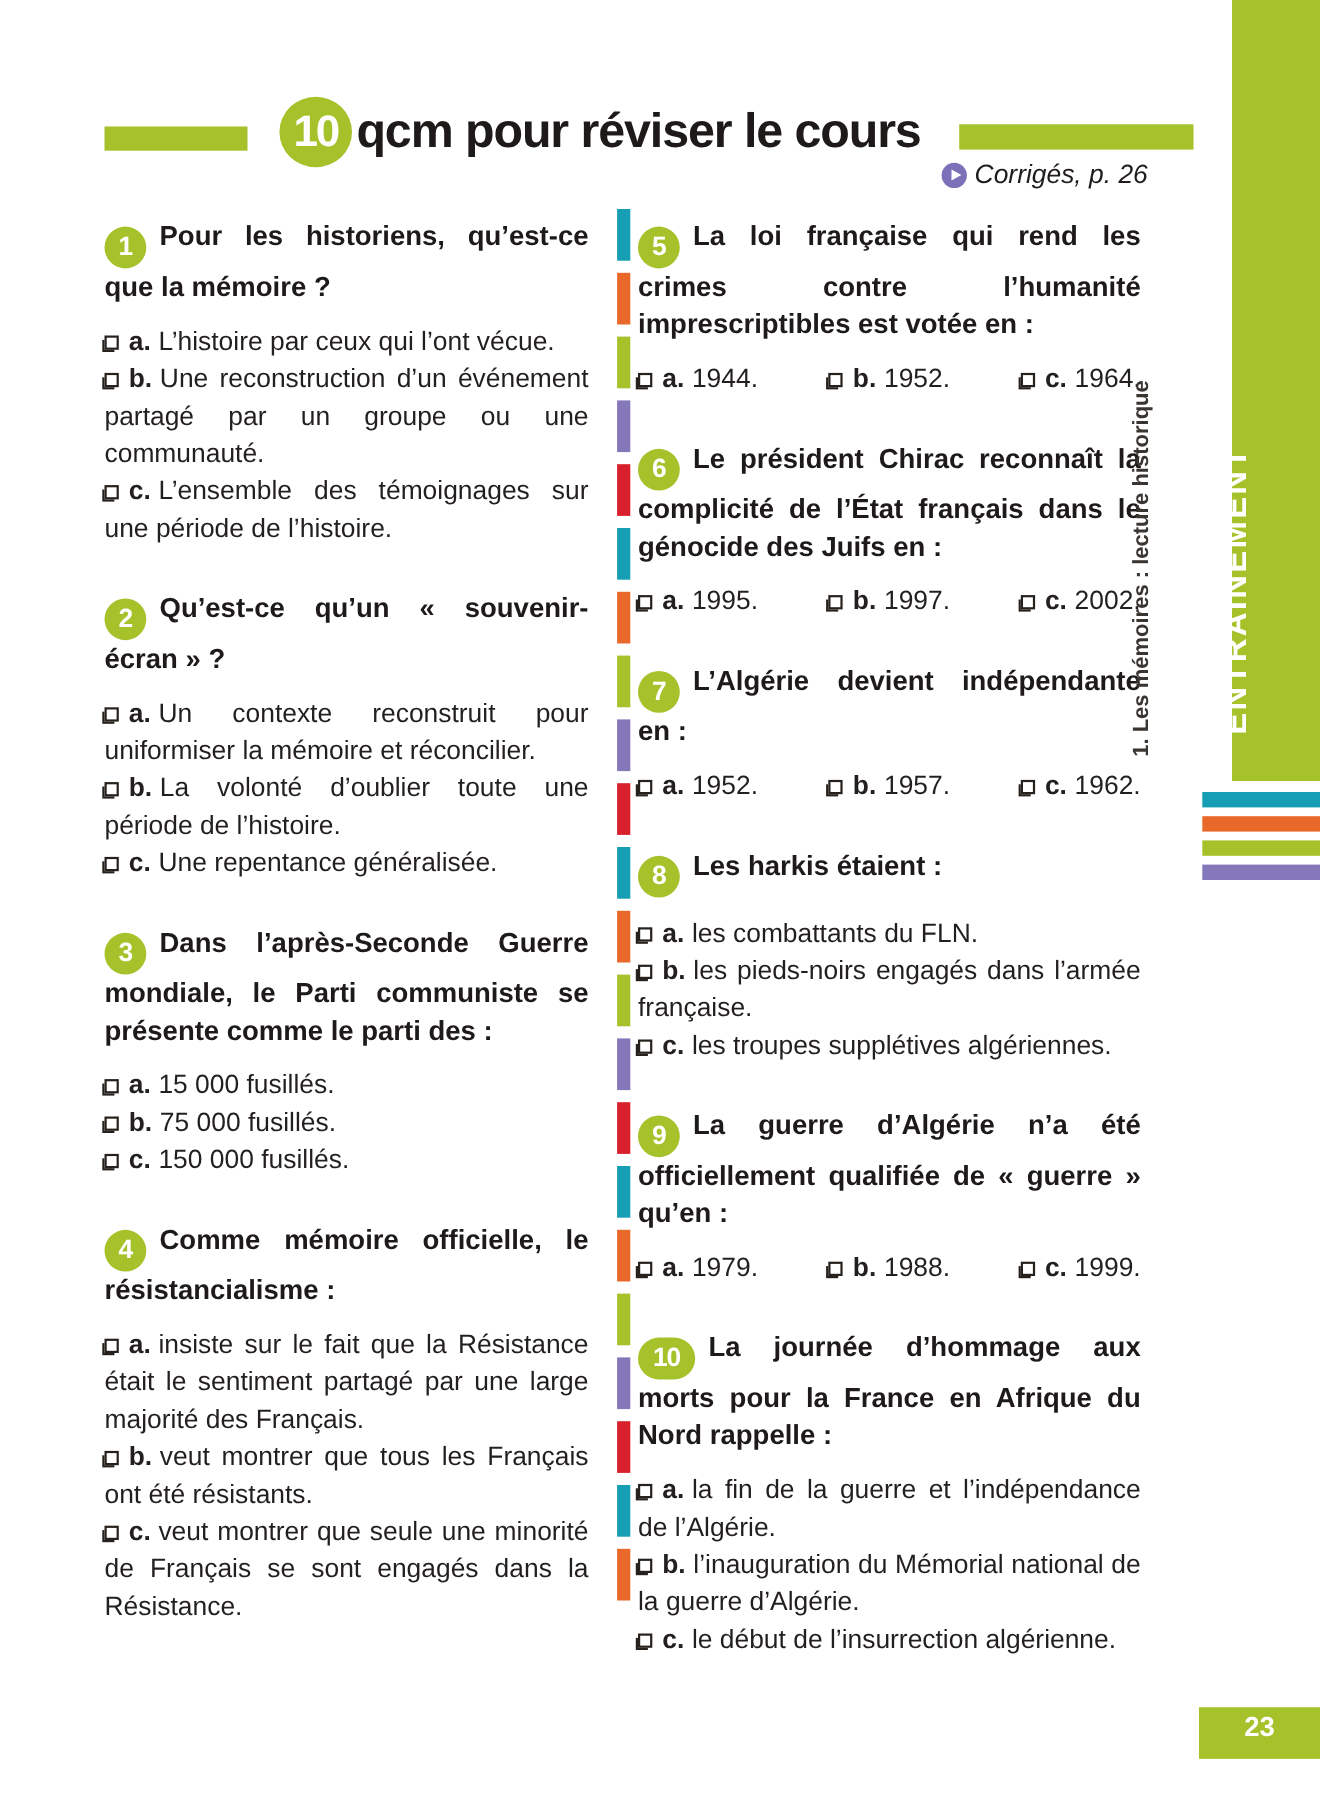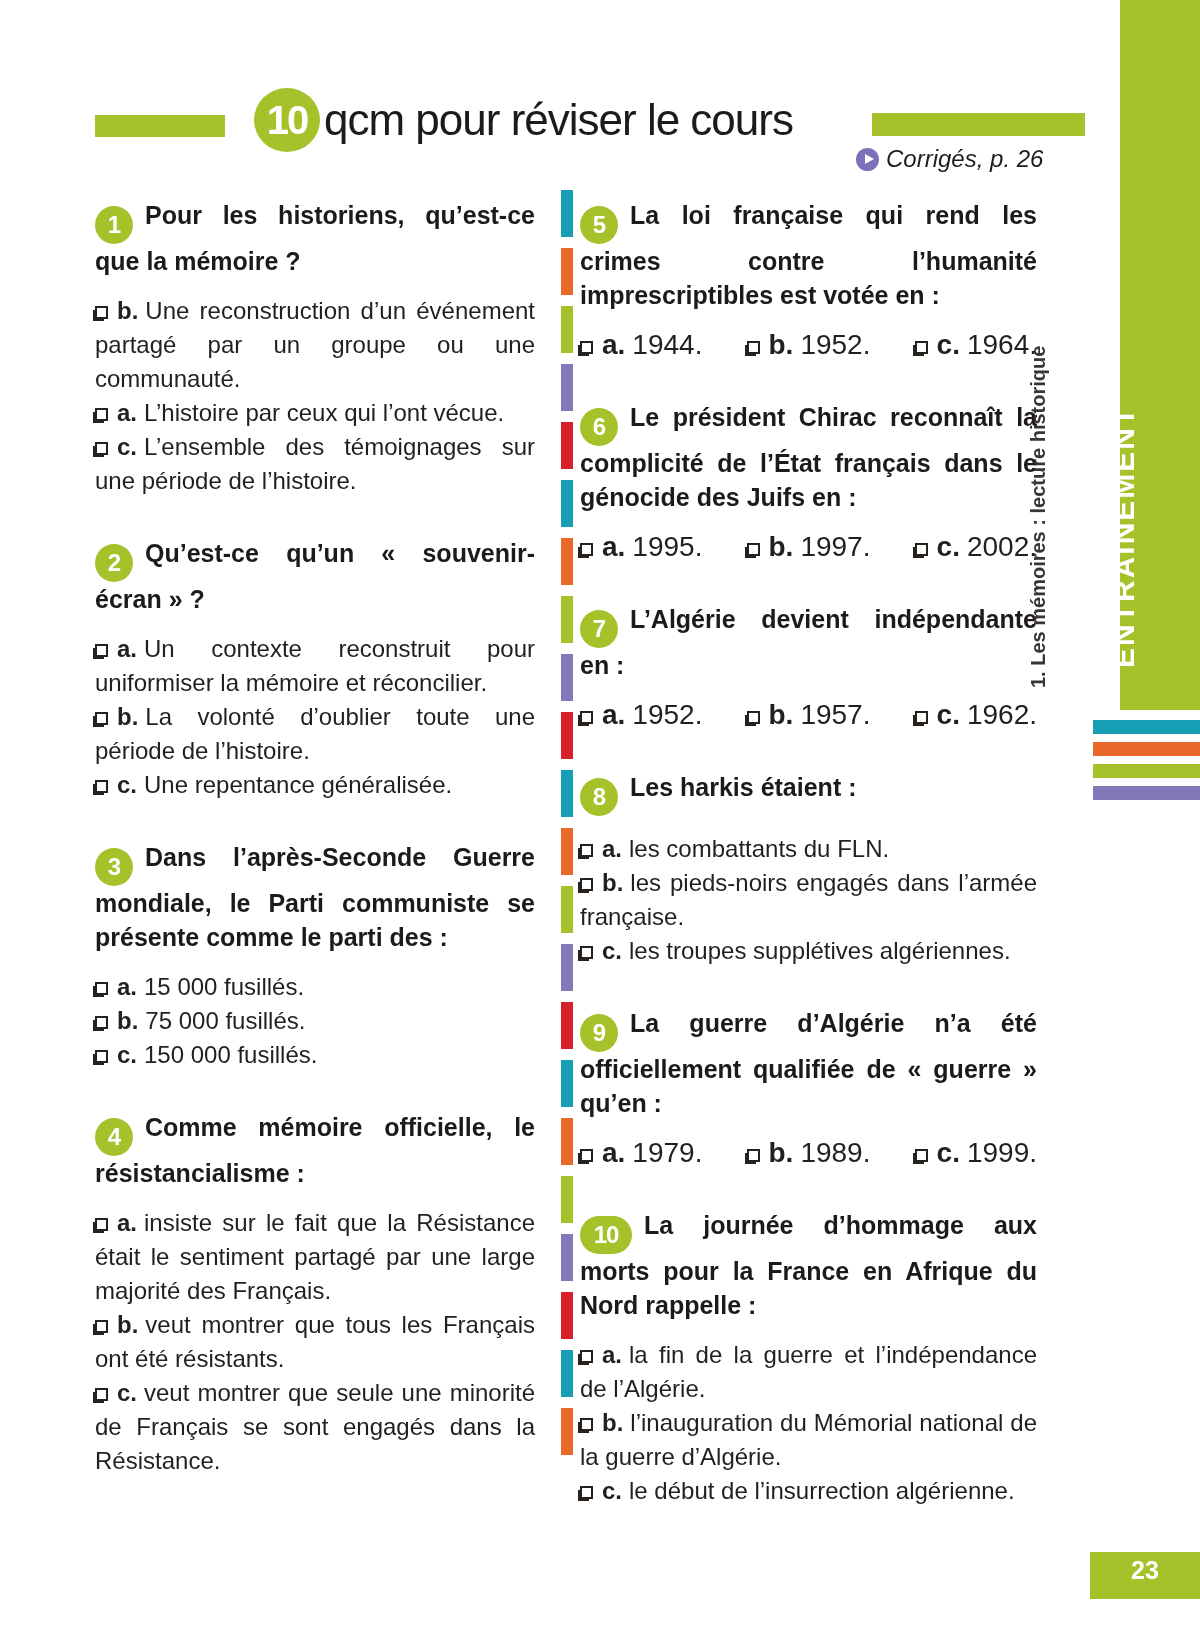--- a/index.html
+++ b/index.html
@@ -16,21 +16,21 @@
   
   .hbar{position:absolute;background:var(--green);}
   #bar-left{left:95px;top:115px;width:130px;height:22px;}
   #bar-right{left:872px;top:113px;width:213px;height:23px;}
   #badge10{
     position:absolute;left:254px;top:88px;width:66px;height:64px;border-radius:50%;
     background:var(--green);color:#fff;font-size:40px;font-weight:bold;
     text-align:center;line-height:64px;letter-spacing:-2px;
   }
   #main-title{
-    position:absolute;left:324px;top:88px;font-size:44px;font-weight:normal;
+    position:absolute;left:324px;top:88px;font-size:44px;font-weight:bold;
     letter-spacing:-1px;color:#1d1a19;line-height:64px;white-space:nowrap;
   }
   #corriges{position:absolute;left:856px;top:145px;display:flex;align-items:center;gap:7px;text-align:center;}
   .play-icon{width:23px;height:23px;border-radius:50%;background:var(--violet_icon);position:relative;flex:0 0 auto;}
   .play-icon::after{
     content:"";position:absolute;left:9px;top:6px;
     border-left:9px solid #fff;border-top:5.5px solid transparent;border-bottom:5.5px solid transparent;
   }
   .corriges-text{font-style:italic;font-size:24px;color:#1f1c1b;}
   
@@ -47,21 +47,21 @@
     background:var(--green);color:#fff;font-size:24px;line-height:38px;
     text-align:center;margin-right:12px;vertical-align:-9px;font-weight:bold;letter-spacing:-1px;
   }
   .qnum.wide{min-width:52px;}
   .option{margin:0;font-size:24px;line-height:34px;text-align:justify;}
   .checkbox{
     display:inline-block;width:13px;height:13px;border:2px solid #26211c;
     box-shadow:-3px 3px 0 -1px #26211c;margin:0 9px 0 0;background:#fff;
   }
   .opt-letter{font-weight:bold;margin-right:7px;}
-  .options-row{display:flex;justify-content:space-between;font-size:28px;line-height:34px;}
+  .options-row{display:flex;justify-content:space-between;font-size:24px;line-height:34px;}
   .option-inline{white-space:nowrap;}
   
   #divider{position:absolute;left:561px;top:190px;width:12px;}
   .divider-seg{width:12px;height:47px;margin-bottom:11px;}
   
   #band{position:absolute;left:1120px;top:0;width:80px;height:710px;background:var(--green);}
   .v-rotate{position:absolute;white-space:nowrap;transform:rotate(-90deg);transform-origin:0 100%;}
   #band-label{left:1139px;top:638px;line-height:30px;font-size:30px;font-weight:bold;color:#fff;letter-spacing:2px;}
   #chapter-label{left:1048px;top:668px;line-height:20px;font-size:20px;font-weight:bold;color:#393531;}
   #side-bars{position:absolute;left:1093px;top:720px;width:107px;}
@@ -82,22 +82,22 @@
 <div id="bar-right" class="hbar"></div>
 <div id="corriges">
     <span class="play-icon"></span>
     <span class="corriges-text">Corrigés, p. 26</span>
   </div>
 
 <div id="col-left" class="col">
 
   <section class="question">
     <p class="q-title"><span class="qnum">1</span><span class="q-text">Pour les historiens, qu’est-ce que la mémoire&nbsp;?</span></p>
+    <p class="option"><span class="checkbox"></span><span class="opt-letter">a.</span><span class="opt-text">L’histoire par ceux qui l’ont vécue.</span></p>
     <p class="option"><span class="checkbox"></span><span class="opt-letter">b.</span><span class="opt-text">Une reconstruction d’un événement partagé par un groupe ou une communauté.</span></p>
-    <p class="option"><span class="checkbox"></span><span class="opt-letter">a.</span><span class="opt-text">L’histoire par ceux qui l’ont vécue.</span></p>
     <p class="option"><span class="checkbox"></span><span class="opt-letter">c.</span><span class="opt-text">L’ensemble des témoignages sur une période de l’histoire.</span></p>
   </section>
 
   <section class="question">
     <p class="q-title"><span class="qnum">2</span><span class="q-text">Qu’est-ce qu’un «&nbsp;souvenir-écran&nbsp;»&nbsp;?</span></p>
     <p class="option"><span class="checkbox"></span><span class="opt-letter">a.</span><span class="opt-text">Un contexte reconstruit pour uniformiser la mémoire et réconcilier.</span></p>
     <p class="option"><span class="checkbox"></span><span class="opt-letter">b.</span><span class="opt-text">La volonté d’oublier toute une période de l’histoire.</span></p>
     <p class="option"><span class="checkbox"></span><span class="opt-letter">c.</span><span class="opt-text">Une repentance généralisée.</span></p>
   </section>
 
@@ -175,21 +175,21 @@
     <p class="q-title"><span class="qnum">8</span><span class="q-text">Les harkis étaient&nbsp;:</span></p>
     <p class="option"><span class="checkbox"></span><span class="opt-letter">a.</span><span class="opt-text">les combattants du FLN.</span></p>
     <p class="option"><span class="checkbox"></span><span class="opt-letter">b.</span><span class="opt-text">les pieds-noirs engagés dans l’armée française.</span></p>
     <p class="option"><span class="checkbox"></span><span class="opt-letter">c.</span><span class="opt-text">les troupes supplétives algériennes.</span></p>
   </section>
 
   <section class="question">
     <p class="q-title"><span class="qnum">9</span><span class="q-text">La guerre d’Algérie n’a été officiellement qualifiée de «&nbsp;guerre&nbsp;» qu’en&nbsp;:</span></p>
     <div class="options-row">
         <span class="option-inline"><span class="checkbox"></span><span class="opt-letter">a.</span><span class="opt-text">1979.</span></span>
-        <span class="option-inline"><span class="checkbox"></span><span class="opt-letter">b.</span><span class="opt-text">1989.</span></span>
+        <span class="option-inline"><span class="checkbox"></span><span class="opt-letter">b.</span><span class="opt-text">1988.</span></span>
         <span class="option-inline"><span class="checkbox"></span><span class="opt-letter">c.</span><span class="opt-text">1999.</span></span>
       </div>
   </section>
 
   <section class="question">
     <p class="q-title"><span class="qnum wide">10</span><span class="q-text">La journée d’hommage aux morts pour la France en Afrique du Nord rappelle&nbsp;:</span></p>
     <p class="option"><span class="checkbox"></span><span class="opt-letter">a.</span><span class="opt-text">la fin de la guerre et l’indépendance de l’Algérie.</span></p>
     <p class="option"><span class="checkbox"></span><span class="opt-letter">b.</span><span class="opt-text">l’inauguration du Mémorial national de la guerre d’Algérie.</span></p>
     <p class="option"><span class="checkbox"></span><span class="opt-letter">c.</span><span class="opt-text">le début de l’insurrection algérienne.</span></p>
   </section>

